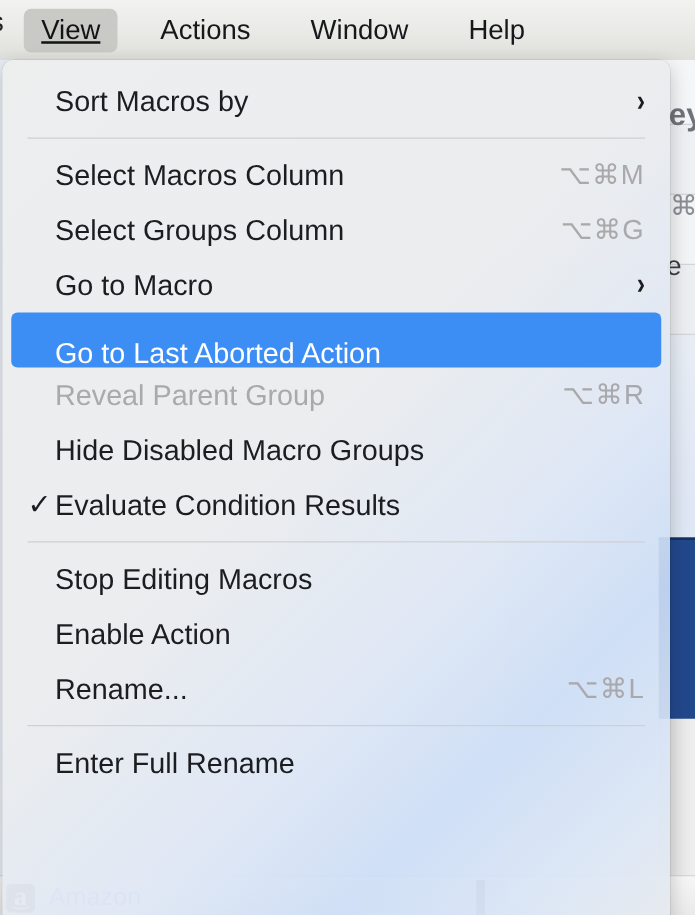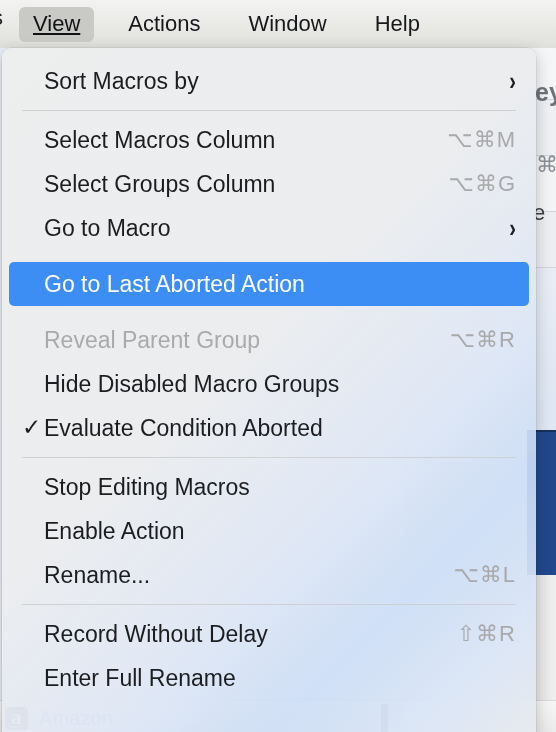--- a/index.html
+++ b/index.html
@@ -222,26 +222,27 @@
     margin-top: -2px;
   }
   .mi-label {
     font-size: 23px;
     color: #1b1d20;
     white-space: nowrap;
     line-height: 1;
   }
   .menu-item.disabled .mi-label { color: #aaaaab; }
   .menu-item.highlight {
-    margin: 12px 7px;
+    margin: 0 7px;
     padding-left: 13px;
     padding-right: 21px;
     width: 520px;
     border-radius: 5px;
     background: #3d8ef4;
+    align-items: flex-end;
   }
   .menu-item.highlight .mi-label { color: #ffffff; }
   .menu-item.highlight .mi-check { color: #ffffff; }
 
   .mi-shortcut {
     margin-left: auto;
     font-size: 22px;
     color: #a9a9ab;
     white-space: nowrap;
     letter-spacing: 1px;
@@ -331,40 +332,35 @@
         <span class="mi-check"></span>
         <span class="mi-label">Reveal Parent Group</span>
         <span class="mi-shortcut">⌥⌘R</span>
       </div>
       <div class="menu-item">
         <span class="mi-check"></span>
         <span class="mi-label">Hide Disabled Macro Groups</span>
       </div>
       <div class="menu-item">
         <span class="mi-check">✓</span>
-        <span class="mi-label">Evaluate Condition Aborted</span>
+        <span class="mi-label">Evaluate Condition Results</span>
       </div>
       <div class="menu-sep"></div>
       <div class="menu-item">
         <span class="mi-check"></span>
         <span class="mi-label">Stop Editing Macros</span>
       </div>
       <div class="menu-item">
         <span class="mi-check"></span>
         <span class="mi-label">Enable Action</span>
       </div>
       <div class="menu-item">
         <span class="mi-check"></span>
         <span class="mi-label">Rename...</span>
         <span class="mi-shortcut">⌥⌘L</span>
       </div>
       <div class="menu-sep"></div>
       <div class="menu-item">
         <span class="mi-check"></span>
-        <span class="mi-label">Record Without Delay</span>
-        <span class="mi-shortcut">⇧⌘R</span>
-      </div>
-      <div class="menu-item">
-        <span class="mi-check"></span>
         <span class="mi-label">Enter Full Rename</span>
       </div>
     </div>
 </div>
 
 </body></html>

